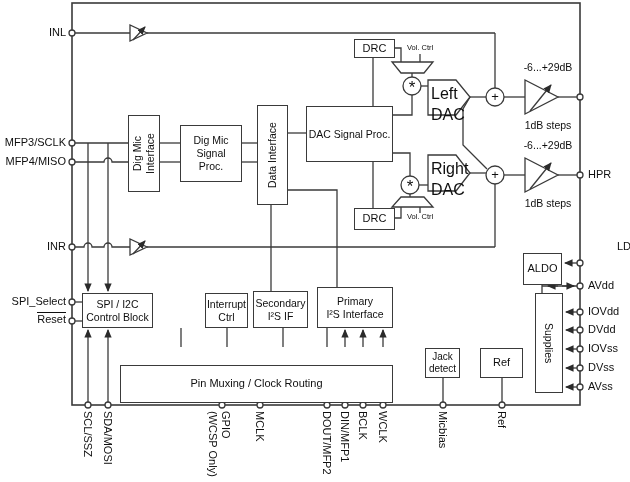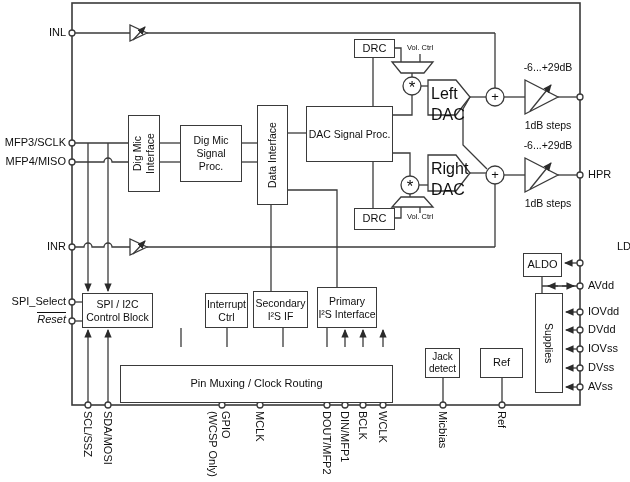--- a/index.html
+++ b/index.html
@@ -177,47 +177,47 @@
 <div class="box vup" style="left:257px;top:105px;width:31px;height:100px;">Data Interface</div>
 <div class="box" style="left:306px;top:106px;width:87px;height:56px;">DAC Signal Proc.</div>
 <div class="box f11" style="left:354px;top:39px;width:41px;height:19px;">DRC</div>
 <div class="box f11" style="left:354px;top:208px;width:41px;height:22px;">DRC</div>
 <div class="box" style="left:82px;top:293px;width:71px;height:35px;">SPI / I2C
 Control Block</div>
 <div class="box" style="left:205px;top:293px;width:43px;height:35px;">Interrupt
 Ctrl</div>
 <div class="box" style="left:253px;top:291px;width:55px;height:37px;">Secondary
 I²S IF</div>
-<div class="box" style="left:317px;top:287px;width:60px;height:41px;">Primary
+<div class="box" style="left:317px;top:287px;width:76px;height:41px;">Primary
 I²S Interface</div>
 <div class="box f11" style="left:120px;top:347px;width:273px;height:38px;margin-top:18px;">Pin Muxing / Clock Routing</div>
 <div class="box f10" style="left:425px;top:348px;width:35px;height:30px;">Jack
 detect</div>
 <div class="box f11" style="left:480px;top:348px;width:43px;height:30px;">Ref</div>
-<div class="box f11" style="left:523px;top:253px;width:39px;height:24px;">ALDO</div>
+<div class="box f11" style="left:523px;top:253px;width:39px;height:32px;">ALDO</div>
 <div class="box vdown" style="left:535px;top:293px;width:28px;height:100px;">Supplies</div>
 
 <div class="daclbl" style="left:431px;top:84px;">Left
 DAC</div>
 <div class="daclbl" style="left:431px;top:159px;">Right
 DAC</div>
 
 <div class="lbl tiny" style="left:407px;top:44px;">Vol. Ctrl</div>
 <div class="lbl tiny" style="left:407px;top:213px;">Vol. Ctrl</div>
 <div class="lbl gain" style="left:514px;top:61px;">-6...+29dB</div>
 <div class="lbl gain" style="left:514px;top:119px;">1dB steps</div>
 <div class="lbl gain" style="left:514px;top:139px;">-6...+29dB</div>
 <div class="lbl gain" style="left:514px;top:197px;">1dB steps</div>
 
 <div class="lbl lpin" style="top:26px;">INL</div>
 <div class="lbl lpin" style="top:136px;">MFP3/SCLK</div>
 <div class="lbl lpin" style="top:155px;">MFP4/MISO</div>
 <div class="lbl lpin" style="top:240px;">INR</div>
 <div class="lbl lpin" style="top:295px;">SPI_Select</div>
-<div class="lbl lpin" style="top:312px;font-style:italic;"><span class="overline">Reset</span></div>
+<div class="lbl lpin" style="top:312px;"><span class="overline">Reset</span></div>
 
 <div class="lbl rpin" style="top:90px;padding-left:44px;">HPL</div>
 <div class="lbl rpin" style="top:168px;">HPR</div>
 <div class="lbl rpin" style="top:240px;padding-left:29px;">LDOin</div>
 <div class="lbl rpin" style="top:279px;">AVdd</div>
 <div class="lbl rpin" style="top:305px;">IOVdd</div>
 <div class="lbl rpin" style="top:323px;">DVdd</div>
 <div class="lbl rpin" style="top:342px;">IOVss</div>
 <div class="lbl rpin" style="top:361px;">DVss</div>
 <div class="lbl rpin" style="top:380px;">AVss</div>

